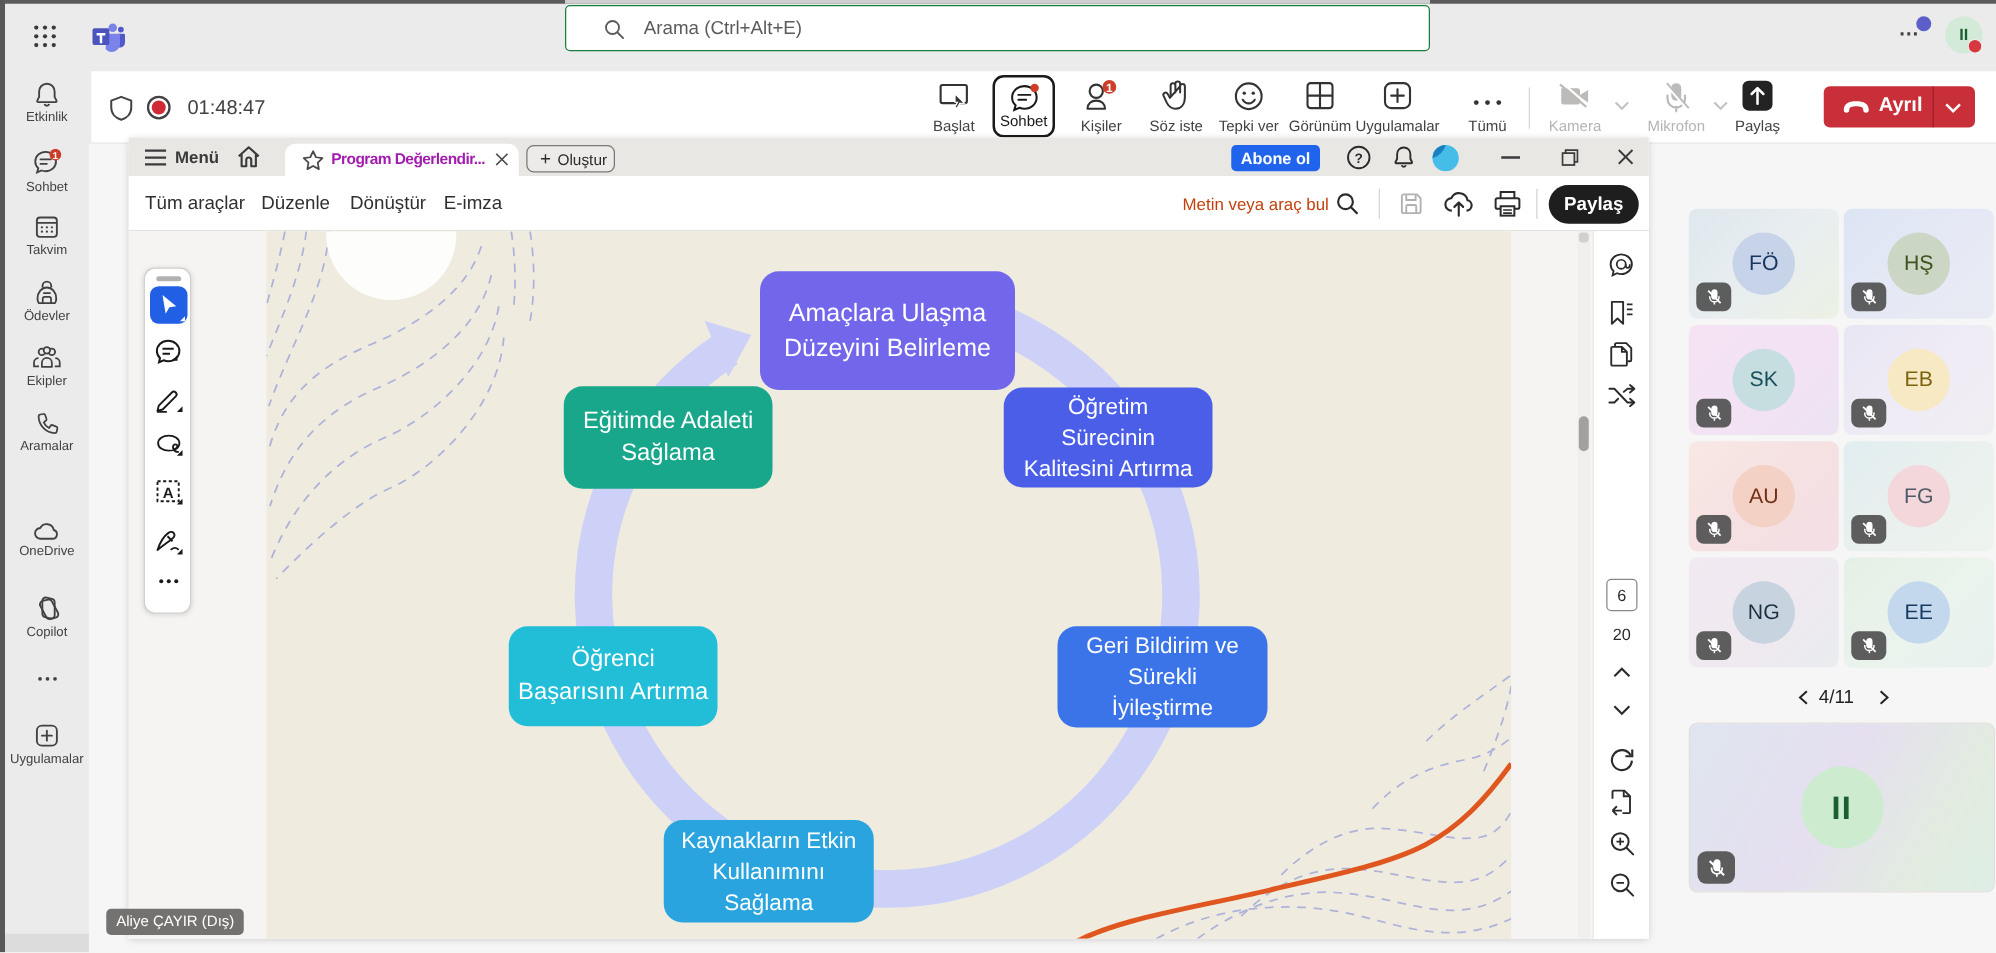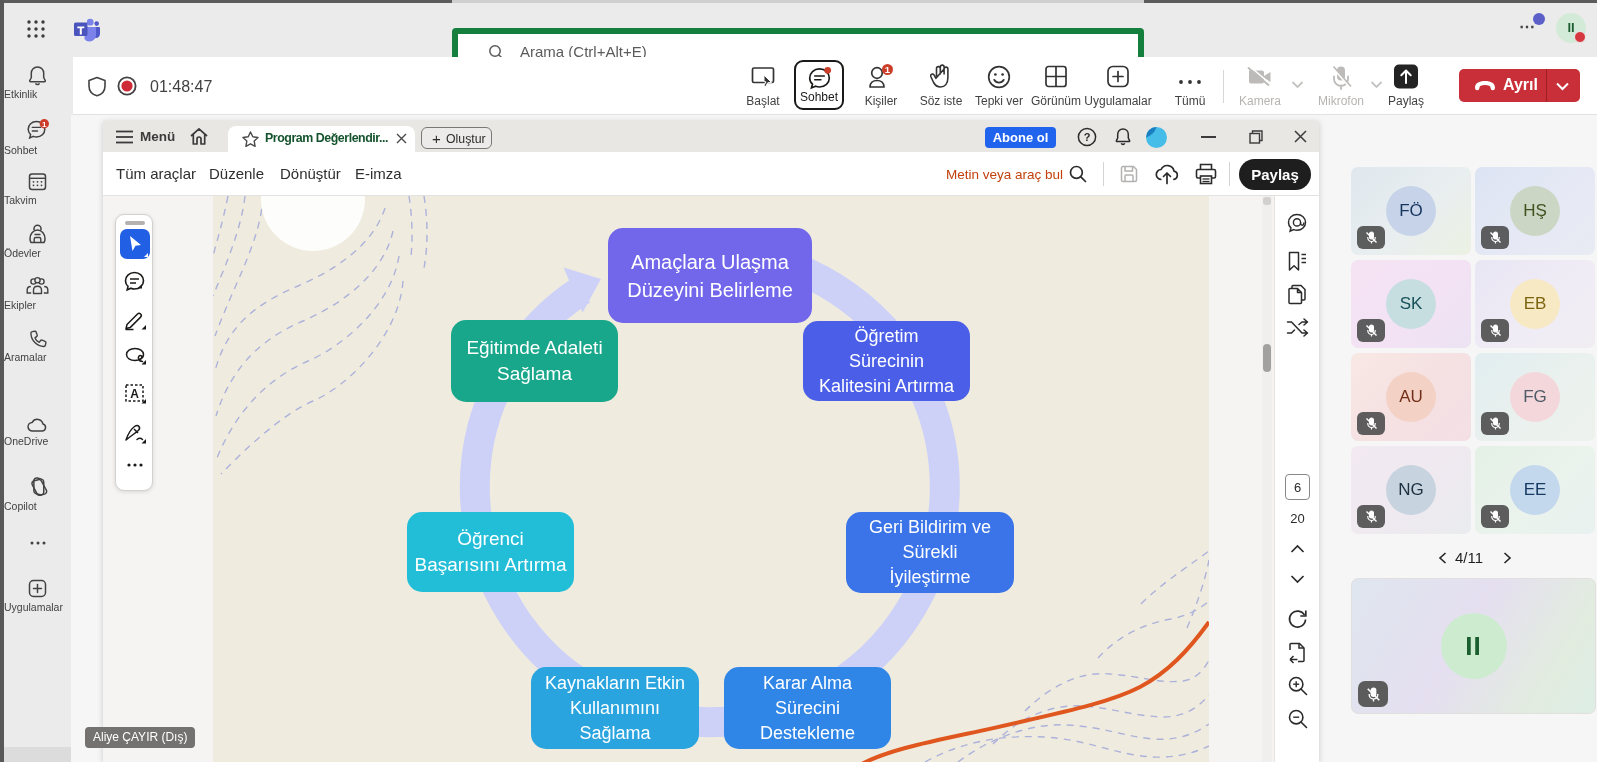--- a/index.html
+++ b/index.html
@@ -5,35 +5,35 @@
 <style>
   * { margin:0; padding:0; box-sizing:border-box; }
   html,body { width:1597px; height:762px; overflow:hidden; }
   body { font-family:"Liberation Sans", sans-serif; }
   #app { position:relative; width:1597px; height:762px; background:#ebebeb; overflow:hidden; }
   .abs { position:absolute; }
   svg { display:block; }
 
   
   #topbar { position:absolute; left:0; top:0; width:1597px; height:57px; background:#ebebeb; }
-  #searchbox { position:absolute; left:452px; top:28px; width:692px; height:37px; background:#fff;
-    border:6px solid #15803d; border-radius:4px; }
+  #searchbox { position:absolute; left:452px; top:4px; width:692px; height:37px; background:#fff;
+    border:1px solid #15803d; border-radius:4px; }
   #searchbox .stext { position:absolute; left:62px; top:9px; font-size:15px; color:#5b5b5b; }
 
   
   #meetbar { position:absolute; left:73px; top:57px; width:1524px; height:58px; background:#fff;
     border-bottom:1px solid #e3e1df; }
   .mbtn { position:absolute; top:0; height:58px; text-align:center; }
   .mbtn .lbl { position:absolute; bottom:7px; width:100%; font-size:12px; color:#424242; white-space:nowrap; }
   .mbtn .ic  { position:absolute; top:7px; left:50%; transform:translateX(-50%); }
   .glbl { color:#b6b4b2 !important; }
 
   
   #stage { position:absolute; left:71px; top:115px; width:1526px; height:647px; background:#f6f6f6; }
-  #docwin { position:absolute; left:103px; top:121px; width:1216px; height:641px; background:#fff;
+  #docwin { position:absolute; left:103px; top:110px; width:1216px; height:641px; background:#fff;
     box-shadow:0 1px 6px rgba(0,0,0,0.18); }
   #tabbar { position:absolute; left:0; top:0; width:1216px; height:31px; background:#e9e7e4; }
   #dtoolbar { position:absolute; left:0; top:31px; width:1216px; height:44px; background:#fff;
     border-bottom:1px solid #e4e2e0; }
   #dcontent { position:absolute; left:0; top:75px; width:1216px; height:566px; background:#f5f4f3; }
   #page { position:absolute; left:110px; top:0; width:996px; height:566px; background:#efecdf; overflow:hidden; }
   #rightrail { position:absolute; left:1171px; top:0; width:45px; height:566px; background:#fff;
     border-left:1px solid #e6e4e2; }
 
   
@@ -49,21 +49,21 @@
   .tile .circ { position:absolute; left:50%; top:50%; transform:translate(-50%,-50%); border-radius:50%;
     display:flex; align-items:center; justify-content:center; }
   .tile .mic { position:absolute; left:6px; bottom:6px; width:28px; height:23px; background:rgba(80,80,80,0.92);
     border-radius:6px; display:flex; align-items:center; justify-content:center; }
 
   #tooltip { position:absolute; left:85px; top:727px; height:21px; padding:0 8px; background:#747270;
     border-radius:4px; color:#fff; font-size:12px; line-height:21px; z-index:30; }
 
   #sidebar { position:absolute; left:4px; top:57px; width:67px; height:705px; background:#ebebeb; }
   #sidebar:after { content:""; position:absolute; left:0; top:690px; width:67px; height:15px; background:#dcdcdc; }
-  .sitem { position:absolute; left:0; width:67px; text-align:left; }
+  .sitem { position:absolute; left:0; width:67px; text-align:center; }
   .sitem svg { margin:0 auto; }
   .slbl { font-size:10.5px; color:#424242; margin-top:2px; }
 </style>
 </head>
 <body>
 <div id="app">
   <div id="topbar">
     <svg class="abs" style="left:26px;top:19px" width="20" height="20" viewBox="0 0 20 20">
       <g fill="#3b3a39">
         <circle cx="3" cy="3" r="1.7"></circle>
@@ -226,21 +226,21 @@
           </g>
       </svg>
       <div class="abs" style="left:37px;top:8px;font-size:13.5px;font-weight:bold;color:#3b3b3b">Menü</div>
       <svg class="abs" style="left:86px;top:6px" width="20" height="19" viewBox="0 0 20 19">
         <path d="M2 9 L10 1.8 L18 9 M4.3 7.5 V17 H8 v-5 a2 2 0 0 1 4 0 v5 H15.7 V7.5" fill="none" stroke="#3b3b3b" stroke-width="1.7" stroke-linejoin="round"></path>
       </svg>
       <div class="abs" style="left:125px;top:5px;width:187px;height:26px;background:#fff;border-radius:8px 8px 0 0"></div>
       <svg class="abs" style="left:139px;top:10px" width="17" height="16" viewBox="0 0 17 16">
         <path d="M8.5 1 L10.8 5.8 L16 6.5 L12.2 10.1 L13.1 15.3 L8.5 12.8 L3.9 15.3 L4.8 10.1 L1 6.5 L6.2 5.8 Z" fill="none" stroke="#4a4a4a" stroke-width="1.4" stroke-linejoin="round"></path>
       </svg>
-      <div class="abs" style="left:162px;top:10px;font-size:12.4px;font-weight:bold;color:#14532d;letter-spacing:-0.45px">Program Değerlendir...</div>
+      <div class="abs" style="left:162px;top:10px;font-size:12.4px;font-weight:bold;color:#a21caf;letter-spacing:-0.45px">Program Değerlendir...</div>
       <svg class="abs" style="left:293px;top:12px" width="11" height="11" viewBox="0 0 11 11">
         <path d="M1 1 L10 10 M10 1 L1 10" stroke="#4a4a4a" stroke-width="1.4"></path>
       </svg>
       <div class="abs" style="left:318px;top:6px;width:71px;height:22px;border:1px solid #7a7876;border-radius:6px;background:#edebe9">
         <span style="position:absolute;left:10px;top:2px;font-size:15px;color:#2b2b2b">+</span>
         <span style="position:absolute;left:24px;top:4px;font-size:12.3px;color:#2b2b2b">Oluştur</span>
       </div>
       <div class="abs" style="left:882px;top:6px;width:71px;height:21px;background:#2064ee;border-radius:4px;color:#fff;font-size:13px;font-weight:bold;text-align:center;line-height:21px">Abone ol</div>
       <svg class="abs" style="left:974px;top:6px" width="20" height="20" viewBox="0 0 20 20">
         <circle cx="10" cy="10" r="8.6" fill="none" stroke="#2b2b2b" stroke-width="1.5"></circle>
@@ -316,21 +316,20 @@
           <path d="M645,570 C680,550 740,542 807,526 C860,514 900,505 927,491 C955,476 975,455 996,426" fill="none" stroke="#e0561f" stroke-width="4"></path>
           <path d="M405.2 74.7 A 235 235 0 1 1 369.0 93.9" fill="none" stroke="#cdd1f7" stroke-width="30"></path>
           <path d="M350.6 71.6 L369.6 116.6 L388 83 Z" fill="#cdd1f7"></path>
         </svg>
         <div class="dbox" style="left:395px;top:32px;width:204px;height:95px;background:#7266eb;font-size:20px;line-height:28px">Amaçlara Ulaşma<br>Düzeyini Belirleme</div>
         <div class="dbox" style="left:238px;top:124px;width:167px;height:82px;background:#18a78a;font-size:19px">Eğitimde Adaleti<br>Sağlama</div>
         <div class="dbox" style="left:590px;top:125px;width:167px;height:80px;background:#4a5ee8;font-size:18px;line-height:25px">Öğretim<br>Sürecinin<br>Kalitesini Artırma</div>
         <div class="dbox" style="left:633px;top:316px;width:168px;height:81px;background:#3a74e8;font-size:18px;line-height:25px">Geri Bildirim ve<br>Sürekli<br>İyileştirme</div>
         <div class="dbox" style="left:194px;top:316px;width:167px;height:80px;background:#22bed8;font-size:19px">Öğrenci<br>Başarısını Artırma</div>
         <div class="dbox" style="left:318px;top:471px;width:168px;height:82px;background:#29a4de;font-size:18px;line-height:25px">Kaynakların Etkin<br>Kullanımını<br>Sağlama</div>
-        <div class="dbox" style="left:511px;top:471px;width:167px;height:82px;background:#2f86e7;font-size:18px;line-height:25px">Karar Alma<br>Sürecini<br>Destekleme</div>
       </div>
       <div class="abs" style="left:1159px;top:0;width:10px;height:566px;background:#f1efee">
         <div class="abs" style="left:1px;top:1px;width:8px;height:8px;background:#d2d0ce;border-radius:3px"></div>
         <div class="abs" style="left:1px;top:148px;width:8px;height:28px;background:#a3a19f;border-radius:4px"></div>
       </div>
       <div id="rightrail">
         <svg class="abs" style="left:12px;top:17px" width="21" height="20" viewBox="0 0 21 20">
           <path d="M10 1.5 C5.3 1.5 1.5 5 1.5 9.4 C1.5 11.6 2.4 13.5 3.9 14.9 L3.1 18.2 L6.7 16.6 C7.7 17 8.8 17.3 10 17.3 C14.7 17.3 18.5 13.8 18.5 9.4 C18.5 5 14.7 1.5 10 1.5 Z" fill="none" stroke="#2b2b2b" stroke-width="1.5"></path>
           <circle cx="10" cy="9.4" r="3.6" fill="none" stroke="#2b2b2b" stroke-width="1.4"></circle>
           <path d="M13.6 9.4 v1.2 a1.6 1.6 0 0 0 3.2 0 v-1.2" fill="none" stroke="#2b2b2b" stroke-width="1.4"></path>

